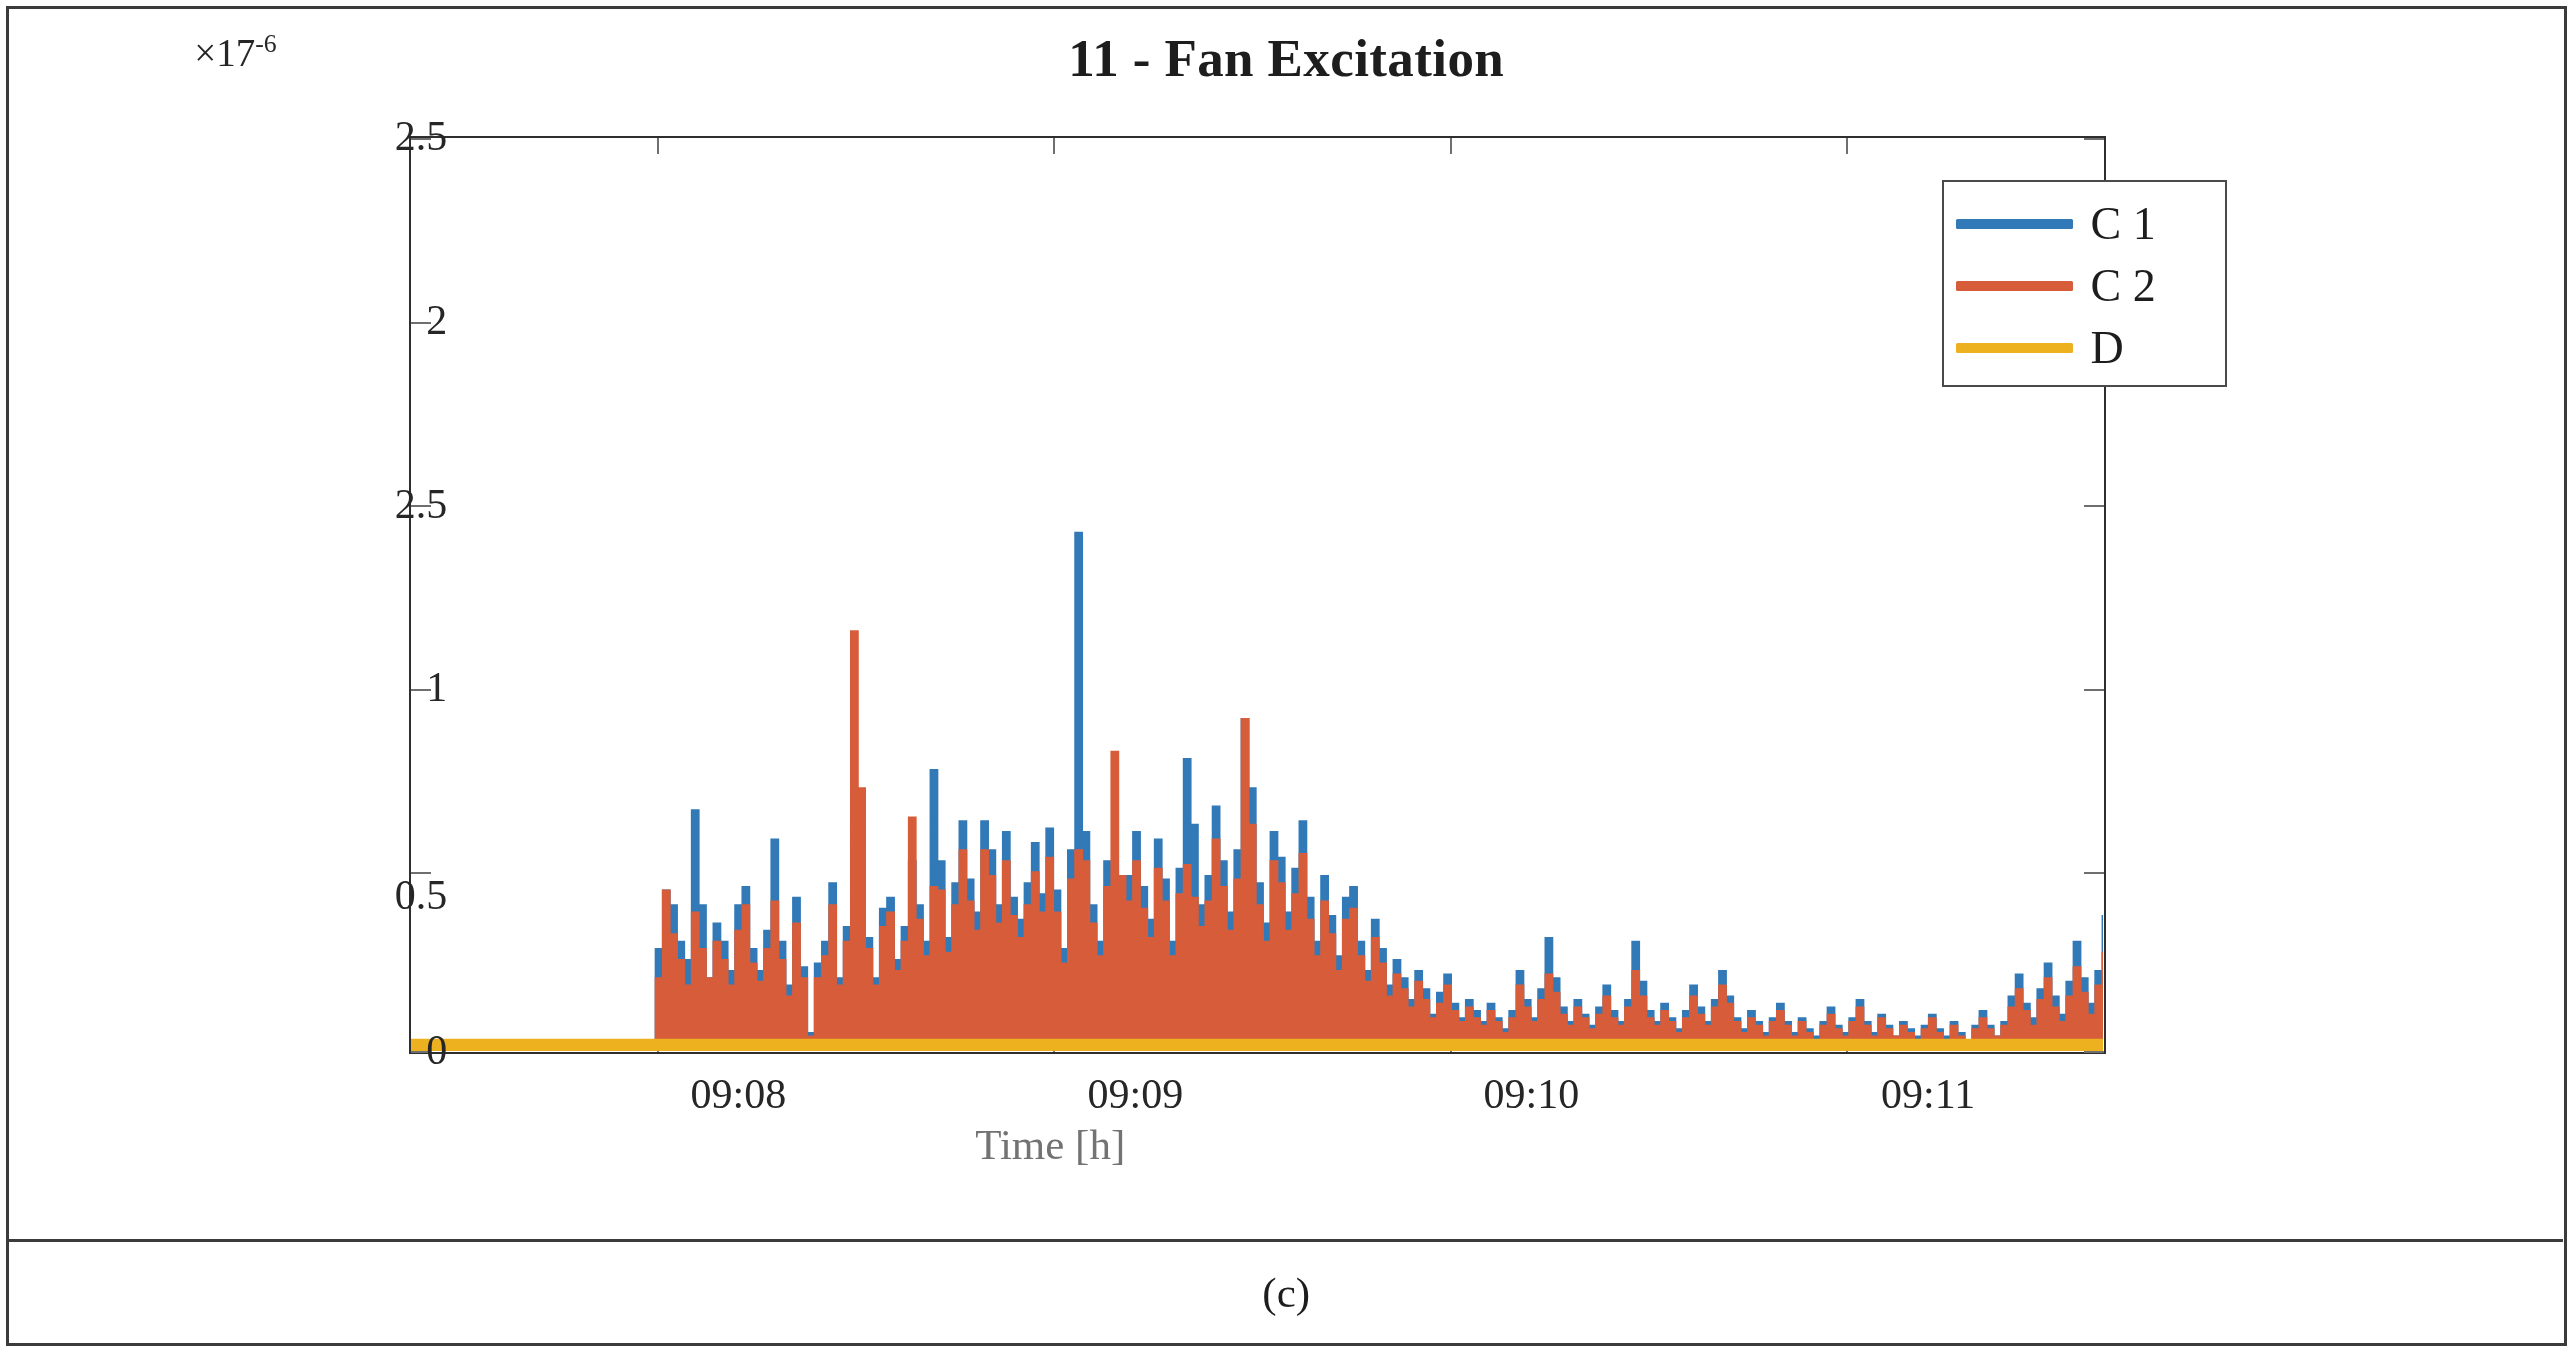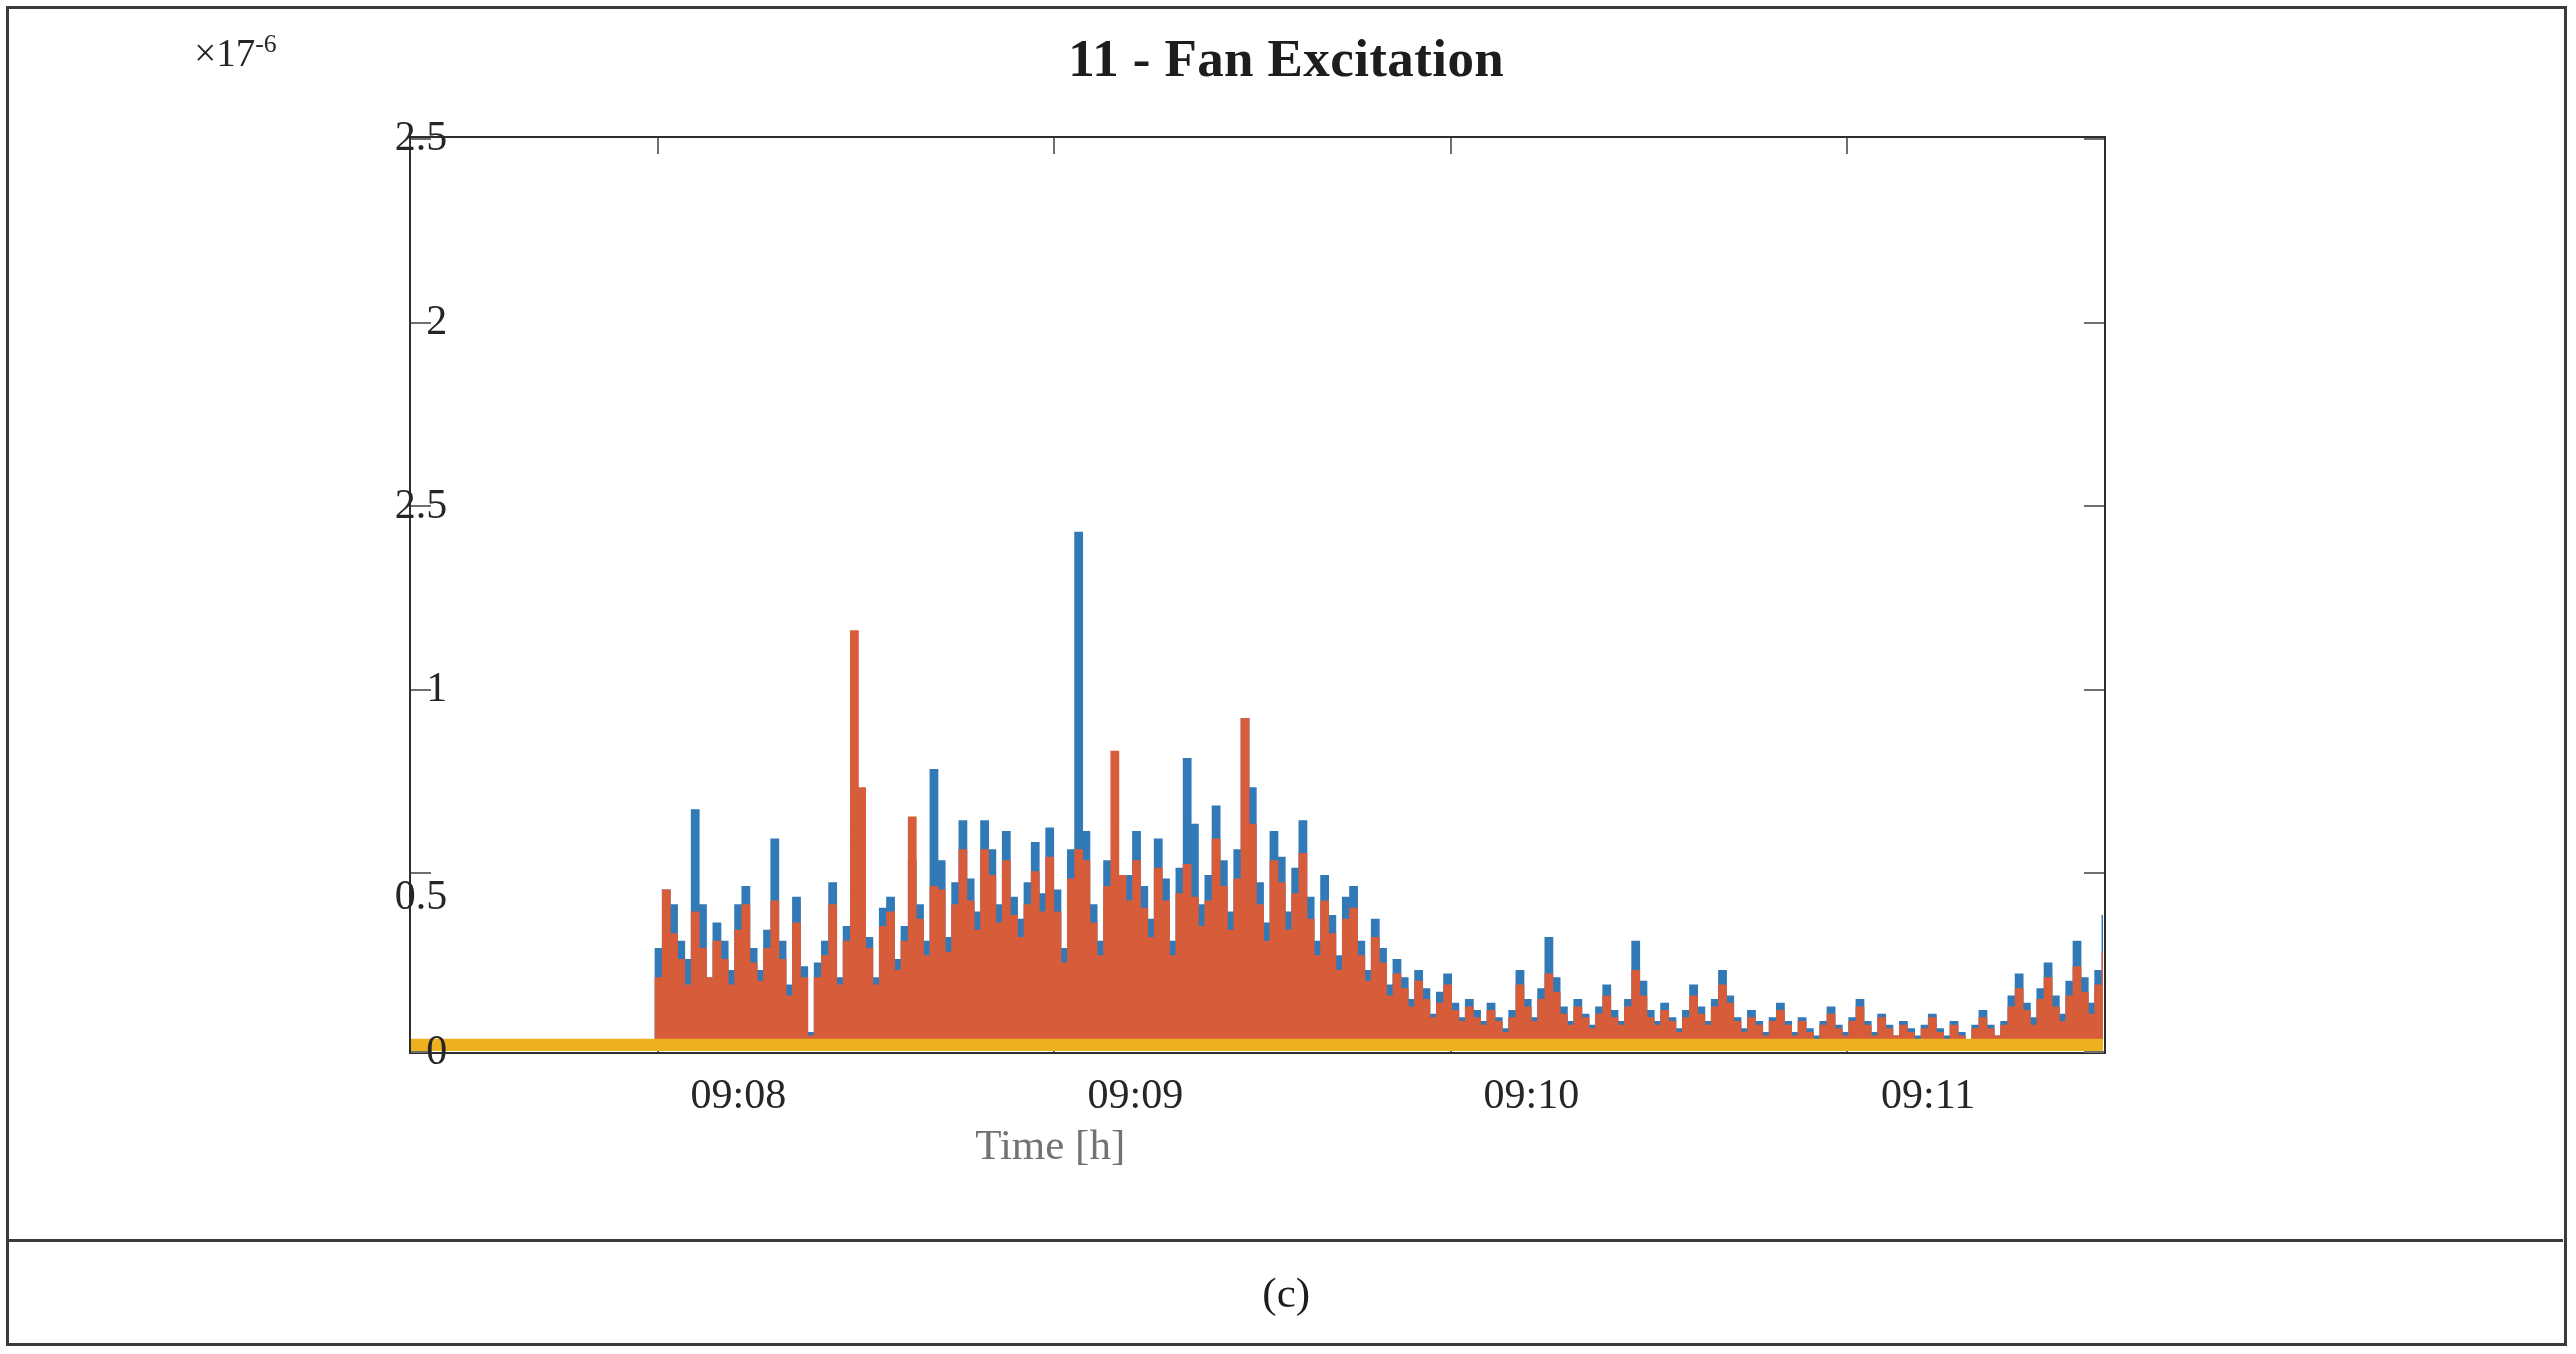--- a/index.html
+++ b/index.html
@@ -131,20 +131,34 @@
     <div class="ytick-label" style="top:841px;margin-top:24px;">0.5</div>
     <div class="ytick-label" style="top:1020px;">0</div>
 
     <div class="xtick-label" style="left:515px;top:1061px;">09:08</div>
     <div class="xtick-label" style="left:912px;top:1061px;">09:09</div>
     <div class="xtick-label" style="left:1308px;top:1061px;">09:10</div>
     <div class="xtick-label" style="left:1704px;top:1061px;">09:11</div>
 
     <div class="xlabel">Time [h]</div>
 
+    <div class="legend">
+      <div class="legend-row">
+        <span class="legend-swatch" id="sw0" style="background: rgb(50, 121, 183);"></span>
+        <span class="legend-text">C 1</span>
+      </div>
+      <div class="legend-row">
+        <span class="legend-swatch" id="sw1" style="background: rgb(215, 93, 58);"></span>
+        <span class="legend-text">C 2</span>
+      </div>
+      <div class="legend-row">
+        <span class="legend-swatch" id="sw2" style="background: rgb(237, 177, 32);"></span>
+        <span class="legend-text">D</span>
+      </div>
+    </div>
 
   </div>
 
   <div class="caption-strip">
     <span class="caption-text">(c)</span>
   </div>
 
 </div>
 
 

